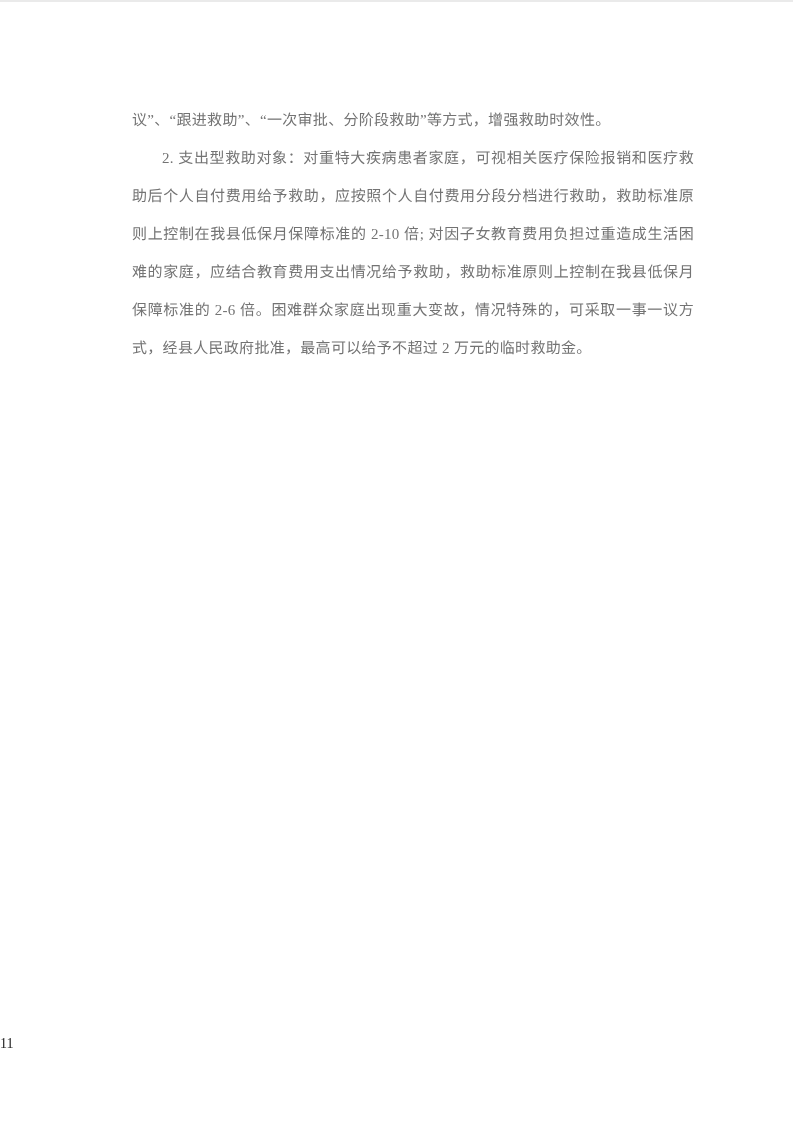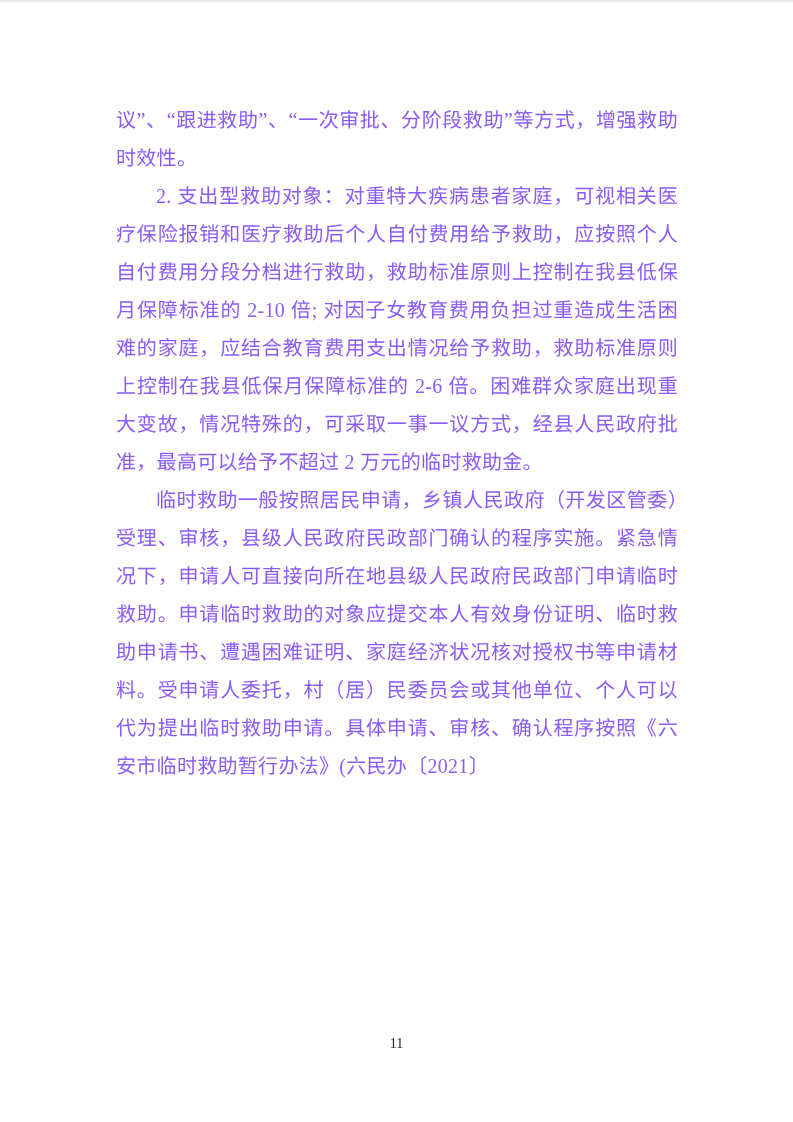--- a/index.html
+++ b/index.html
@@ -15,56 +15,54 @@
     box-sizing: border-box;
     border-top: 2px solid #eaeaea;
   }
   .doc-page {
     position: absolute;
     inset: 0;
     background: #ffffff;
   }
   .doc-body {
     position: absolute;
-    left: 116px;
+    left: 132px;
     top: 99px;
     width: 562px;
     font-family: "Liberation Serif", "DejaVu Serif", serif;
-    font-size: 20px;
+    font-size: 15px;
     line-height: 38px;
-    color: #8b5cf6;
+    color: #737373;
     text-align: justify;
     letter-spacing: 0.3px;
   }
   .para {
     margin: 0;
     padding: 0;
   }
   .para.indent {
     text-indent: 2em;
   }
   .page-footer {
     position: absolute;
     left: 0;
     right: 0;
     top: 1034px;
-    text-align: center;
     font-family: "Liberation Serif", "DejaVu Serif", serif;
     font-size: 14px;
     color: #222222;
   }
 </style>
 </head>
 <body>
 
 <div class="doc-page">
 
   <div class="doc-body">
     <p class="para">议”、“跟进救助”、“一次审批、分阶段救助”等方式，增强救助时效性。</p>
     <p class="para indent">2. 支出型救助对象：对重特大疾病患者家庭，可视相关医疗保险报销和医疗救助后个人自付费用给予救助，应按照个人自付费用分段分档进行救助，救助标准原则上控制在我县低保月保障标准的 2-10 倍; 对因子女教育费用负担过重造成生活困难的家庭，应结合教育费用支出情况给予救助，救助标准原则上控制在我县低保月保障标准的 2-6 倍。困难群众家庭出现重大变故，情况特殊的，可采取一事一议方式，经县人民政府批准，最高可以给予不超过 2 万元的临时救助金。</p>
-    <p class="para indent">临时救助一般按照居民申请，乡镇人民政府（开发区管委）受理、审核，县级人民政府民政部门确认的程序实施。紧急情况下，申请人可直接向所在地县级人民政府民政部门申请临时救助。申请临时救助的对象应提交本人有效身份证明、临时救助申请书、遭遇困难证明、家庭经济状况核对授权书等申请材料。受申请人委托，村（居）民委员会或其他单位、个人可以代为提出临时救助申请。具体申请、审核、确认程序按照《六安市临时救助暂行办法》(六民办〔2021〕</p>
   </div>
 
   <div class="page-footer">
     <span>11</span>
   </div>
 
 </div>
 
 </body></html>

